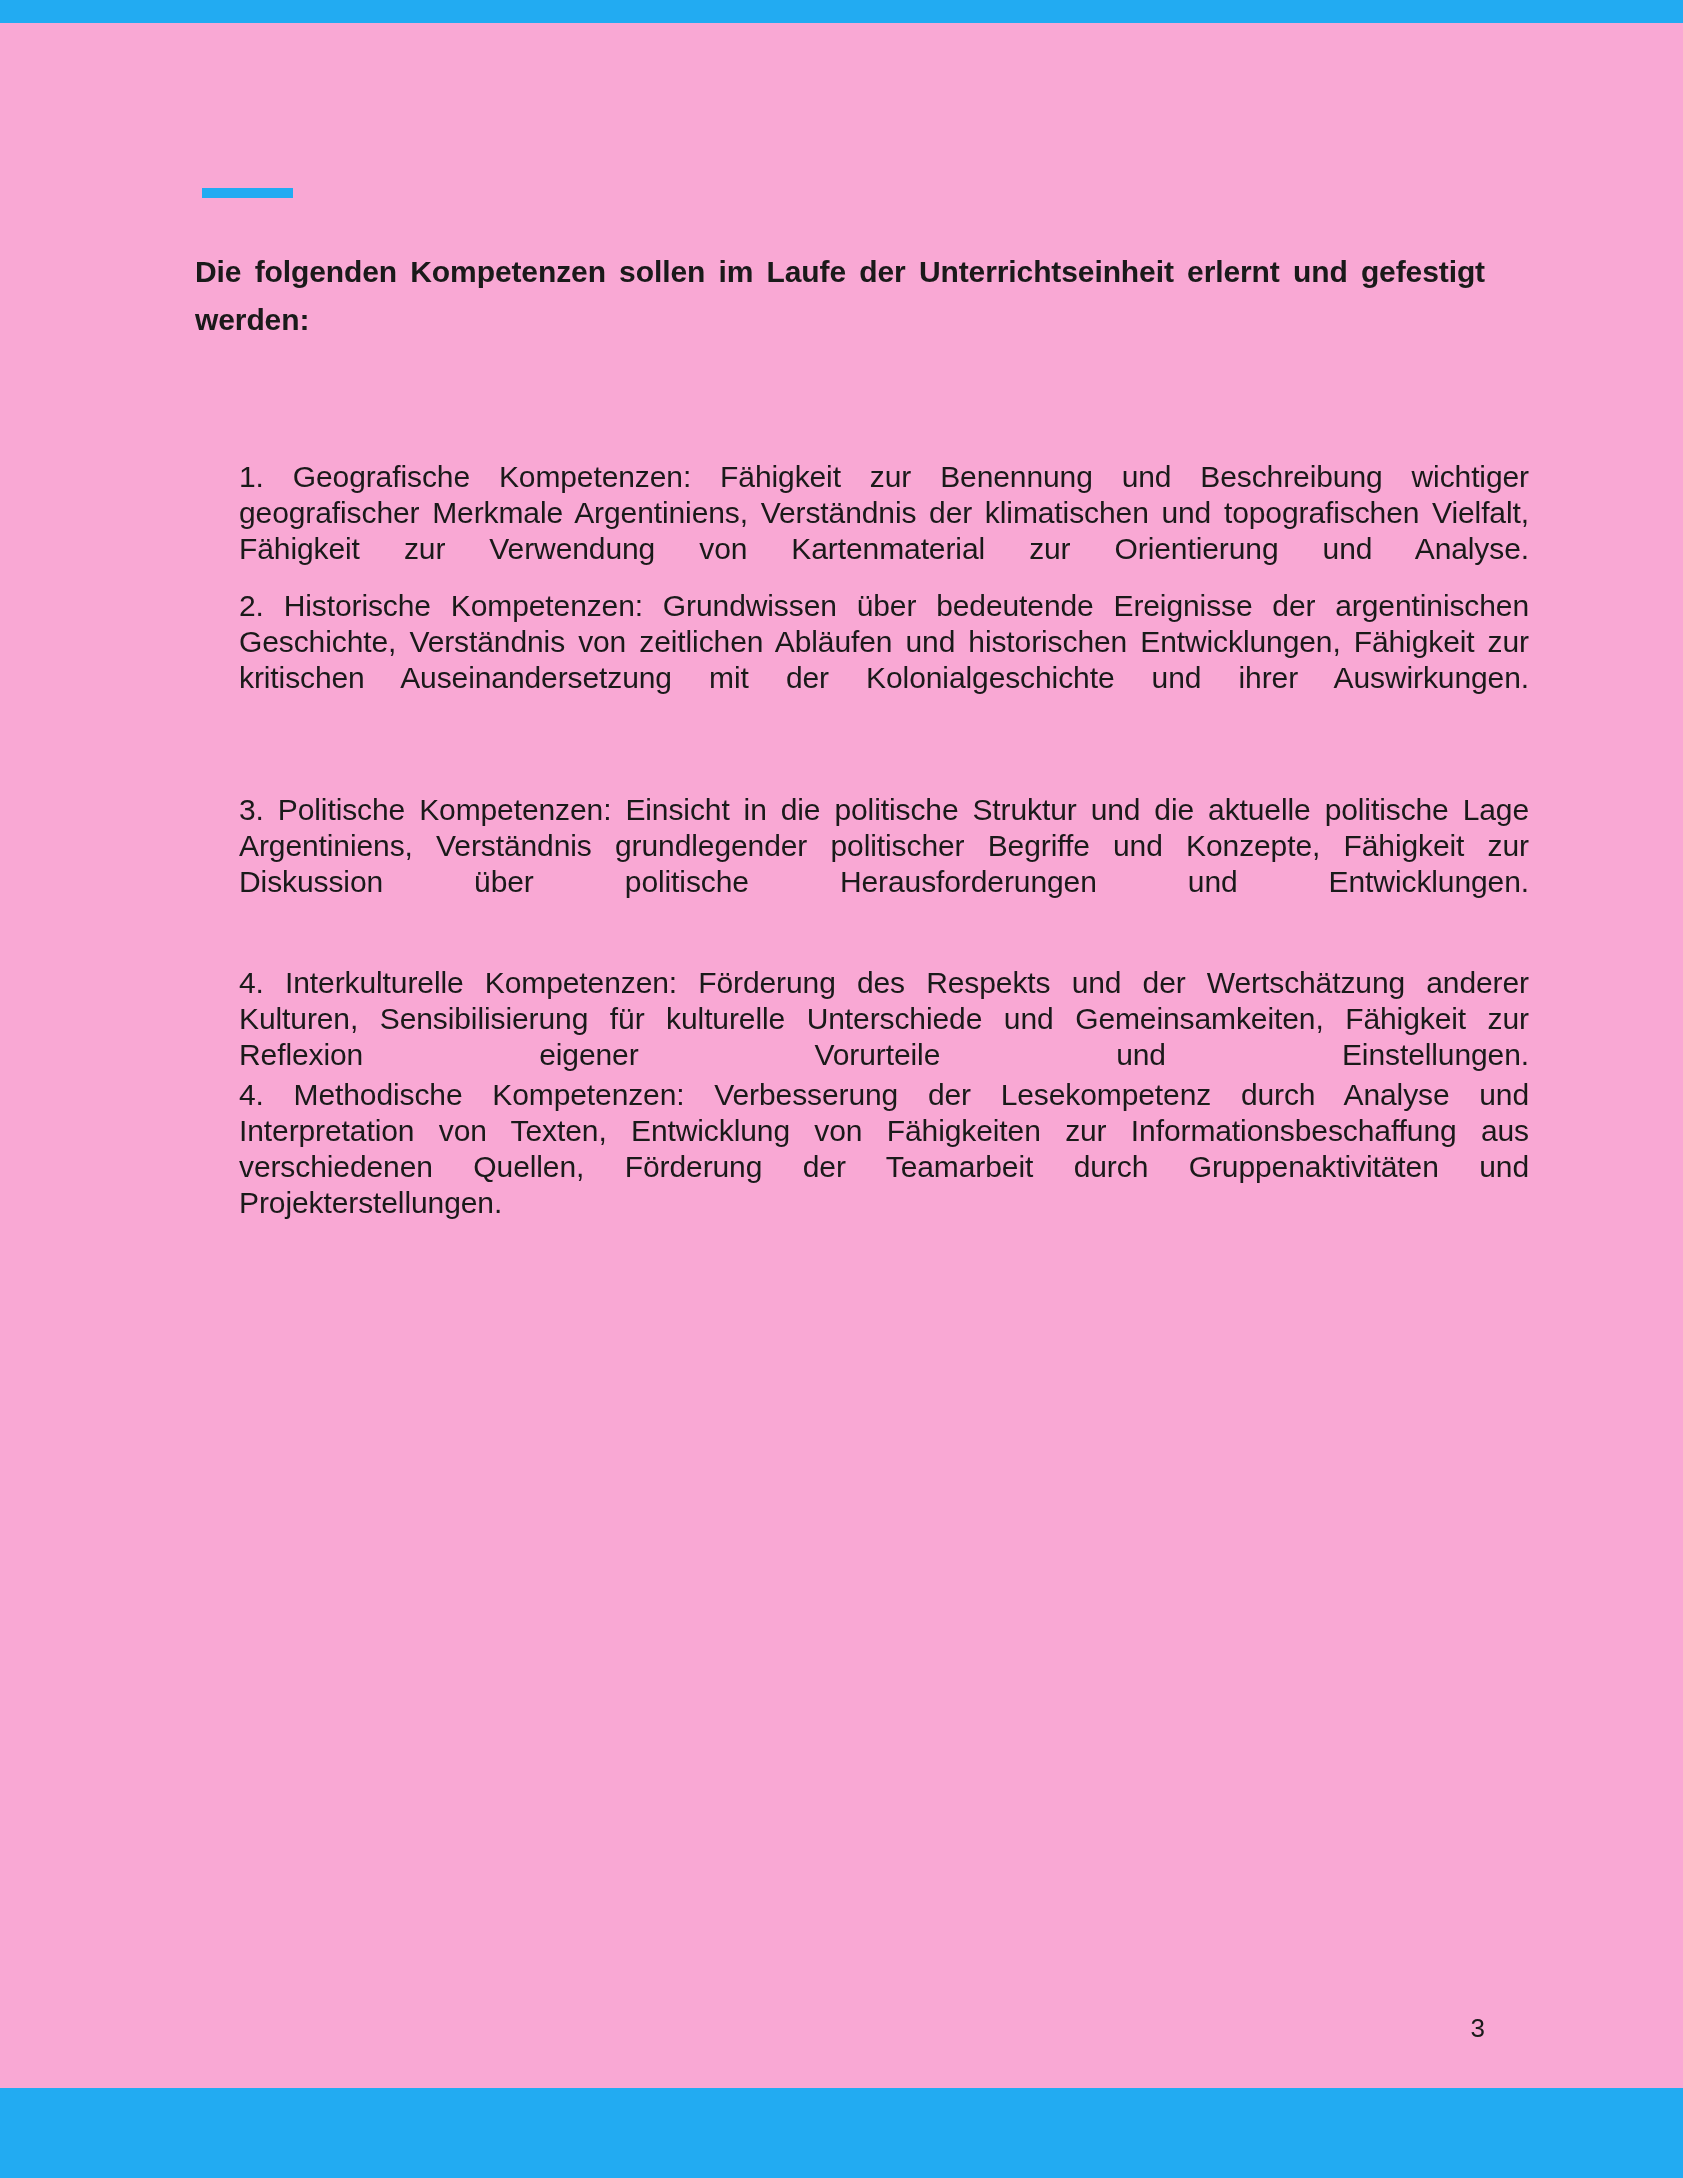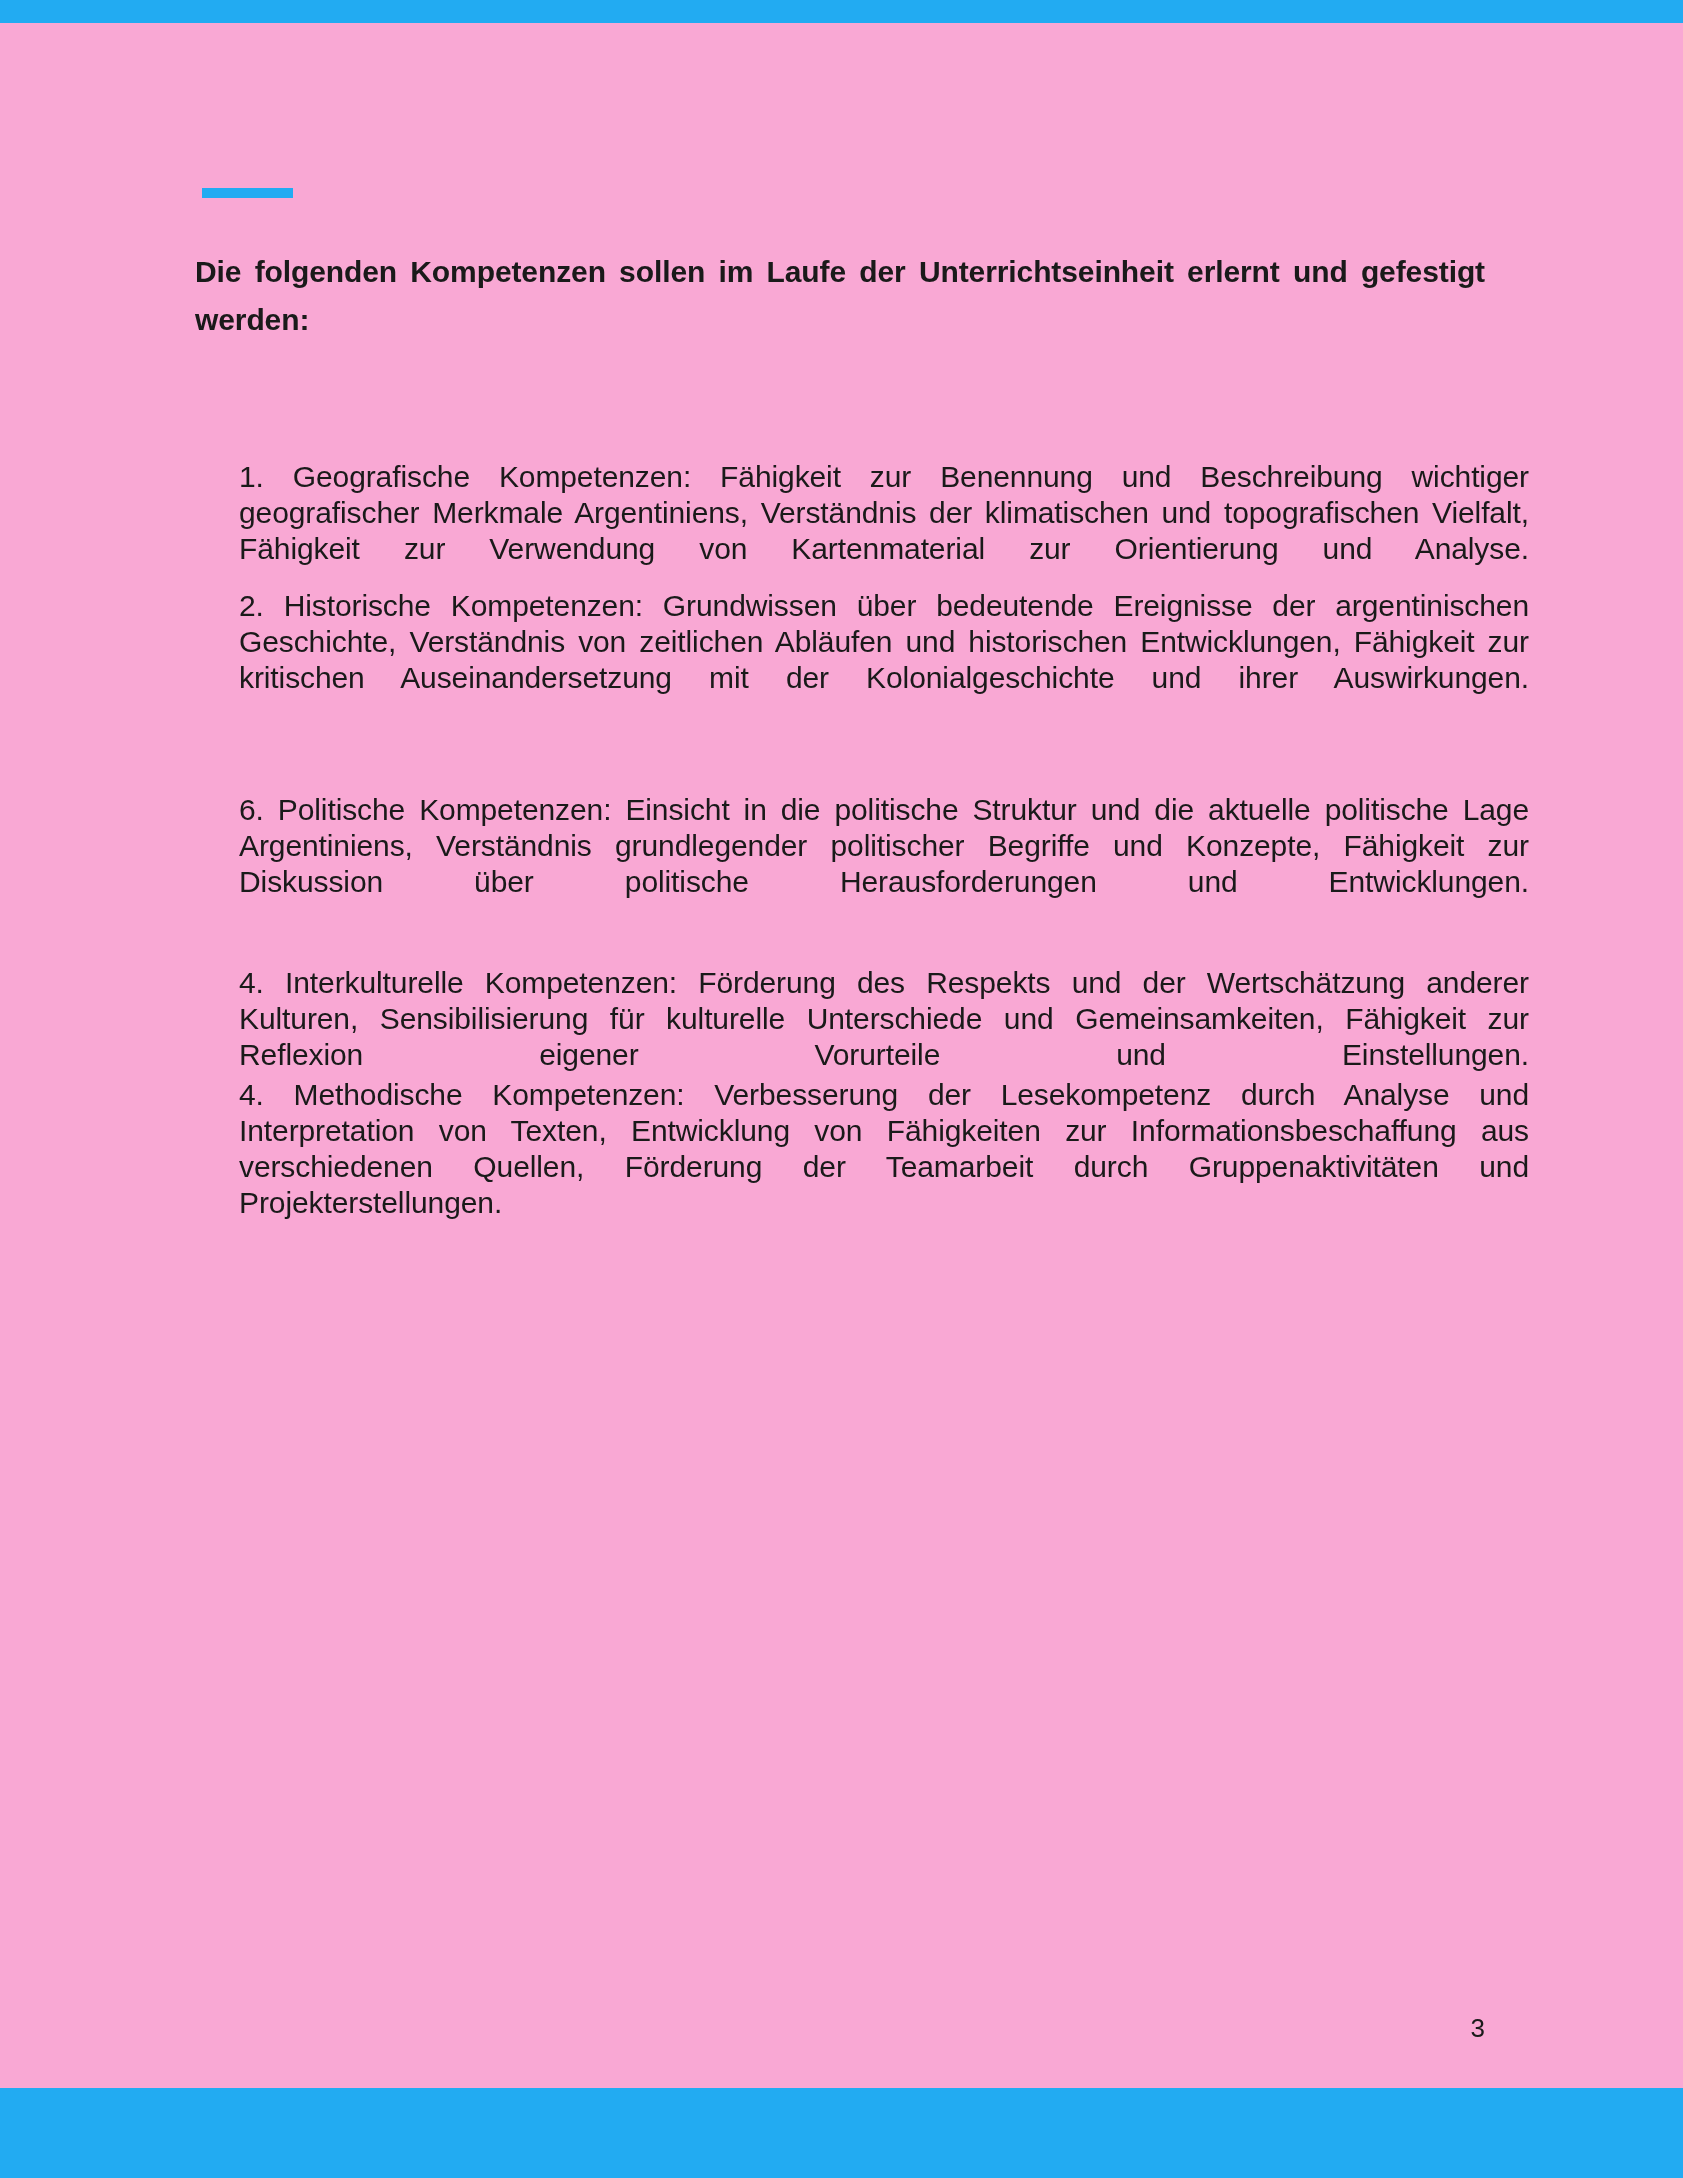--- a/index.html
+++ b/index.html
@@ -116,21 +116,21 @@
   <div class="top-bar"></div>
 
   <div class="accent-rule"></div>
 
   <div class="doc-heading">Die folgenden Kompetenzen sollen im Laufe der Unterrichtseinheit erlernt und gefestigt werden:</div>
 
   <div class="body-block p1">1. Geografische Kompetenzen: Fähigkeit zur Benennung und Beschreibung wichtiger geografischer Merkmale Argentiniens, Verständnis der klimatischen und topografischen Vielfalt, Fähigkeit zur Verwendung von Kartenmaterial zur Orientierung und Analyse.</div>
 
   <div class="body-block p2">2. Historische Kompetenzen: Grundwissen über bedeutende Ereignisse der argentinischen Geschichte, Verständnis von zeitlichen Abläufen und historischen Entwicklungen, Fähigkeit zur kritischen Auseinandersetzung mit der Kolonialgeschichte und ihrer Auswirkungen.</div>
 
-  <div class="body-block p3">6. Politische Kompetenzen: Einsicht in die politische Struktur und die aktuelle politische Lage Argentiniens, Verständnis grundlegender politischer Begriffe und Konzepte, Fähigkeit zur Diskussion über politische Herausforderungen und Entwicklungen.</div>
+  <div class="body-block p3">3. Politische Kompetenzen: Einsicht in die politische Struktur und die aktuelle politische Lage Argentiniens, Verständnis grundlegender politischer Begriffe und Konzepte, Fähigkeit zur Diskussion über politische Herausforderungen und Entwicklungen.</div>
 
   <div class="body-block p4">4. Interkulturelle Kompetenzen: Förderung des Respekts und der Wertschätzung anderer Kulturen, Sensibilisierung für kulturelle Unterschiede und Gemeinsamkeiten, Fähigkeit zur Reflexion eigener Vorurteile und Einstellungen.</div>
 
   <div class="body-block p5">4. Methodische Kompetenzen: Verbesserung der Lesekompetenz durch Analyse und Interpretation von Texten, Entwicklung von Fähigkeiten zur Informationsbeschaffung aus verschiedenen Quellen, Förderung der Teamarbeit durch Gruppenaktivitäten und Projekterstellungen.</div>
 
 
   <div class="page-number">3</div>
 
   <div class="bottom-bar"></div>
 

